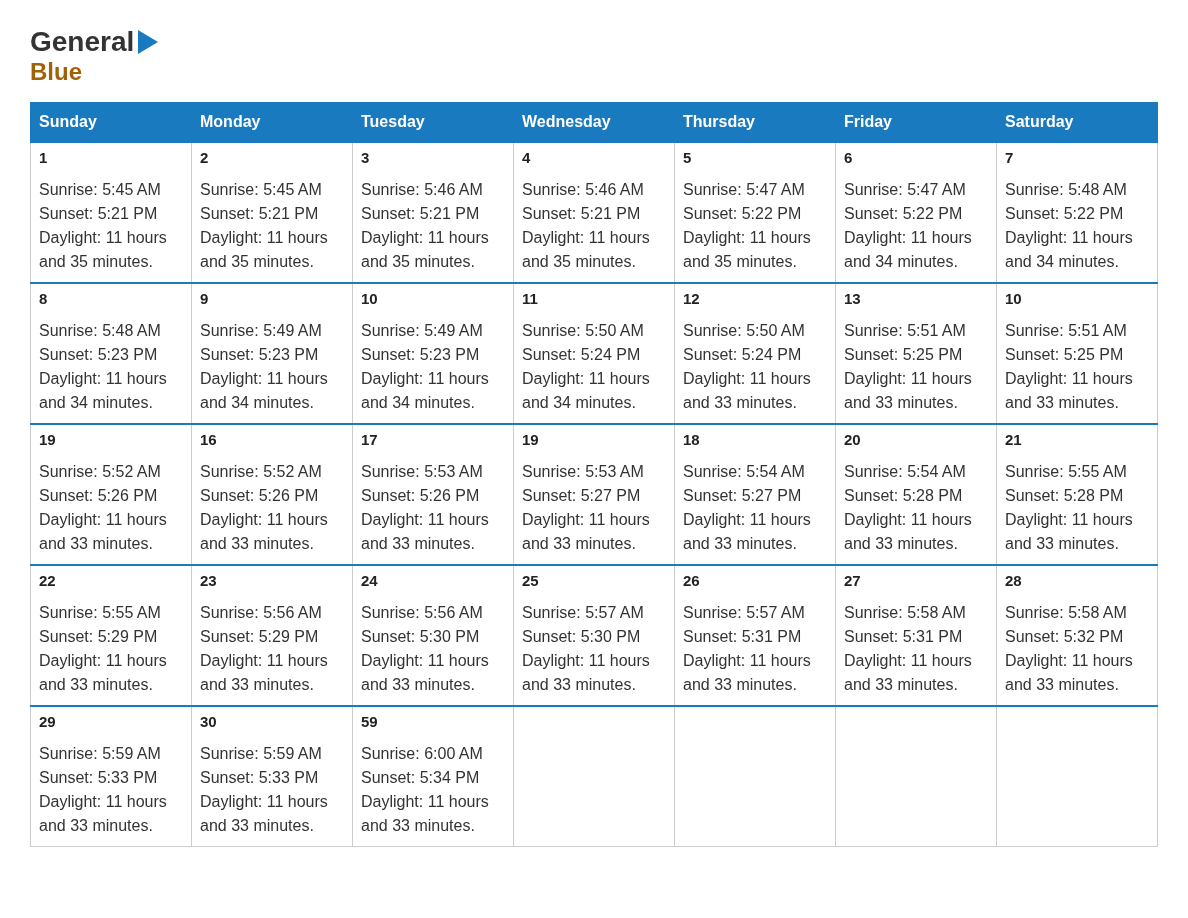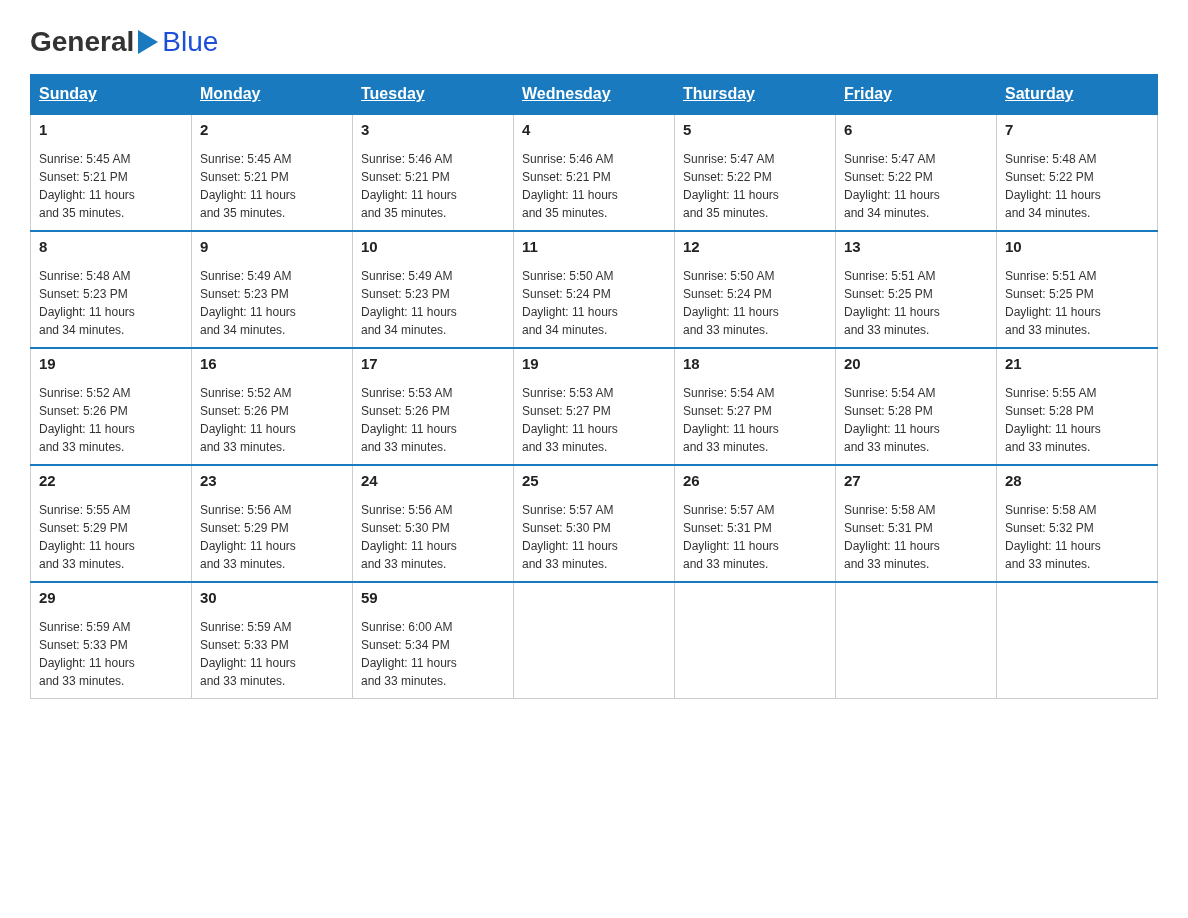--- a/index.html
+++ b/index.html
@@ -11,21 +11,21 @@
       padding: 20px 30px;
     }
     .header {
       display: flex;
       justify-content: space-between;
       align-items: flex-start;
       margin-bottom: 16px;
     }
     .logo {
       display: flex;
-      flex-direction: row;
+      flex-direction: column;
       align-items: flex-start;
       padding-top: 6px;
     }
     .logo-text {
       display: flex;
       align-items: center;
       font-size: 28px;
       font-weight: bold;
       color: #333;
     }
@@ -33,21 +33,21 @@
     .logo-triangle {
       display: inline-block;
       width: 0;
       height: 0;
       border-left: 12px solid transparent;
       border-right: 12px solid transparent;
       border-bottom: 20px solid #1a7abf;
       margin: 0 2px;
       transform: rotate(90deg);
     }
-    .logo-blue { color: #1d4ed8; font-size: 28px; font-weight: normal; }
+    .logo-blue { color: #a16207; font-size: 24px; font-weight: bold; }
     .title-section {
       text-align: right;
     }
     .month-title {
       font-size: 52px;
       font-weight: bold;
       color: #222;
       line-height: 1.1;
     }
     .location-title {
@@ -61,41 +61,40 @@
       border: 1px solid #aaa;
     }
     .calendar th {
       background: #1a7abf;
       color: #fff;
       font-size: 16px;
       font-weight: bold;
       padding: 10px 8px;
       text-align: left;
       border: 1px solid #1a7abf;
-      text-decoration: underline;
     }
     .calendar td {
       vertical-align: top;
       padding: 6px 8px 8px 8px;
       border: 1px solid #ccc;
       width: calc(100% / 7);
       min-height: 100px;
       font-size: 12.5px;
       color: #333;
       background: #fff;
     }
     .day-number {
       font-size: 15px;
       font-weight: bold;
       color: #222;
       margin-bottom: 3px;
       display: block;
     }
     .day-info {
-      font-size: 12px;
+      font-size: 16px;
       color: #333;
       line-height: 1.5;
       margin-top: 12px;
     }
     .empty-cell {
       background: #fff;
     }
     .week-row td {
       border-top: 2px solid #1a7abf;
     }

